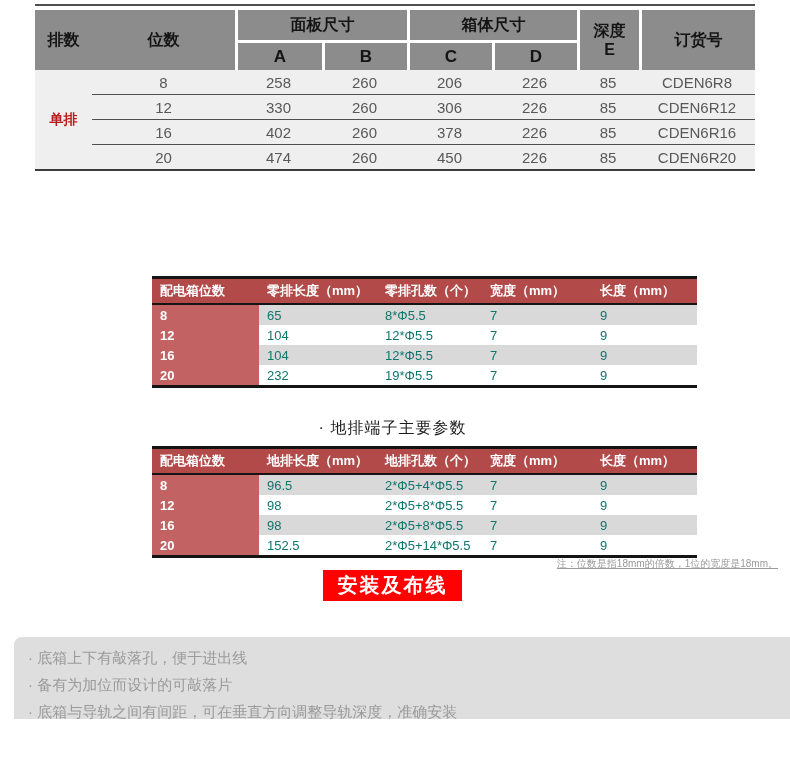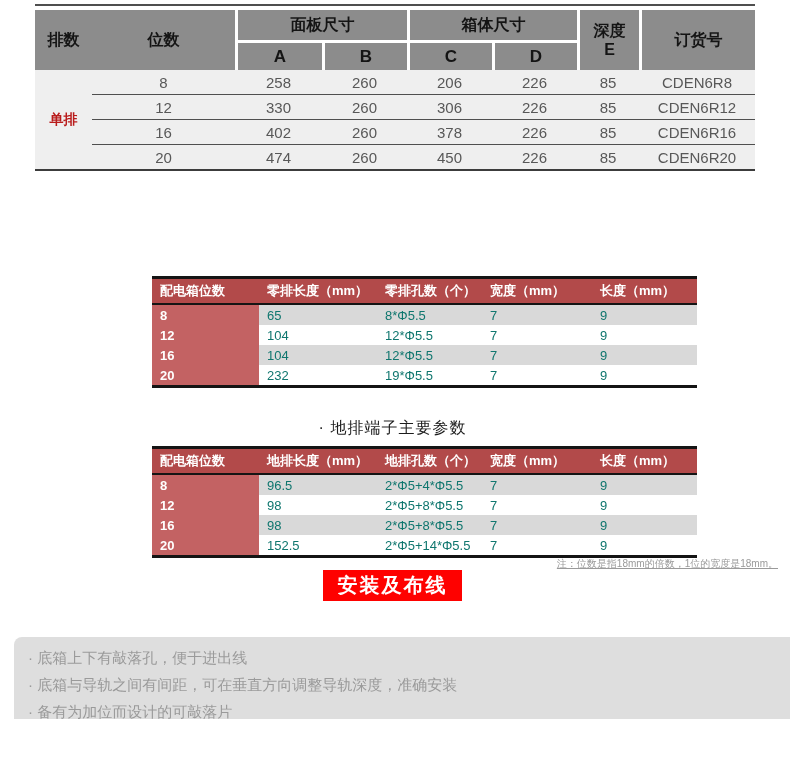--- a/index.html
+++ b/index.html
@@ -264,17 +264,17 @@
       </tr>
     </tbody>
   </table>
 
   <div class="note">注：位数是指18mm的倍数，1位的宽度是18mm。</div>
 
   <div class="banner">安装及布线</div>
 
   <div class="footer">
     <div class="fitem">· 底箱上下有敲落孔，便于进出线</div>
+    <div class="fitem">· 备有为加位而设计的可敲落片</div>
     <div class="fitem">· 底箱与导轨之间有间距，可在垂直方向调整导轨深度，准确安装</div>
-    <div class="fitem">· 备有为加位而设计的可敲落片</div>
   </div>
 
 </div>
 
 </body></html>

